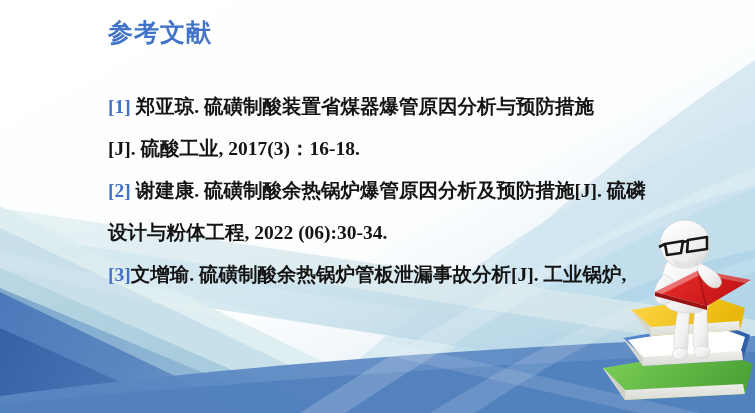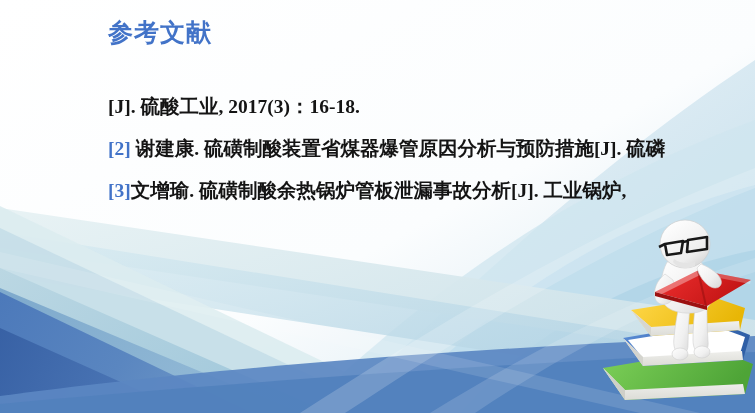--- a/index.html
+++ b/index.html
@@ -161,29 +161,35 @@
       <path d="M 0,252 L 700,413 L 640,413 L 0,268 Z" fill="#ffffff" opacity="0.12"></path>
     </svg>
   </div>
 
   <div class="content">
 
     <div class="slide-title">参考文献</div>
 
     <div class="ref-list">
 
+      <div class="ref-line bold">
+        <span class="ref-num">[1] </span><span class="ref-body-bold">郑亚琼. 硫磺制酸装置省煤器爆管原因分析与预防措施</span>
+      </div>
 
       <div class="ref-line bold">
         <span class="ref-num"></span><span class="ref-body-bold">[J].  硫酸工业, 2017(3)：16-18.</span>
       </div>
 
       <div class="ref-line bold">
-        <span class="ref-num">[2] </span><span class="ref-body-bold">谢建康. 硫磺制酸装置省煤器爆管原因分析与预防措施[J]. 硫磷</span>
-      </div>
-
+        <span class="ref-num">[2] </span><span class="ref-body-bold">谢建康. 硫磺制酸余热锅炉爆管原因分析及预防措施[J]. 硫磷</span>
+      </div>
+
+      <div class="ref-line bold">
+        <span class="ref-num"></span><span class="ref-body-bold">设计与粉体工程, 2022 (06):30-34.</span>
+      </div>
 
       <div class="ref-line bold">
         <span class="ref-num">[3]</span><span class="ref-body-bold">文增瑜. 硫磺制酸余热锅炉管板泄漏事故分析[J]. 工业锅炉,</span>
       </div>
 
 
     </div>
 
     <div class="illustration">
       <svg viewBox="0 0 160 195" width="160" height="195">

